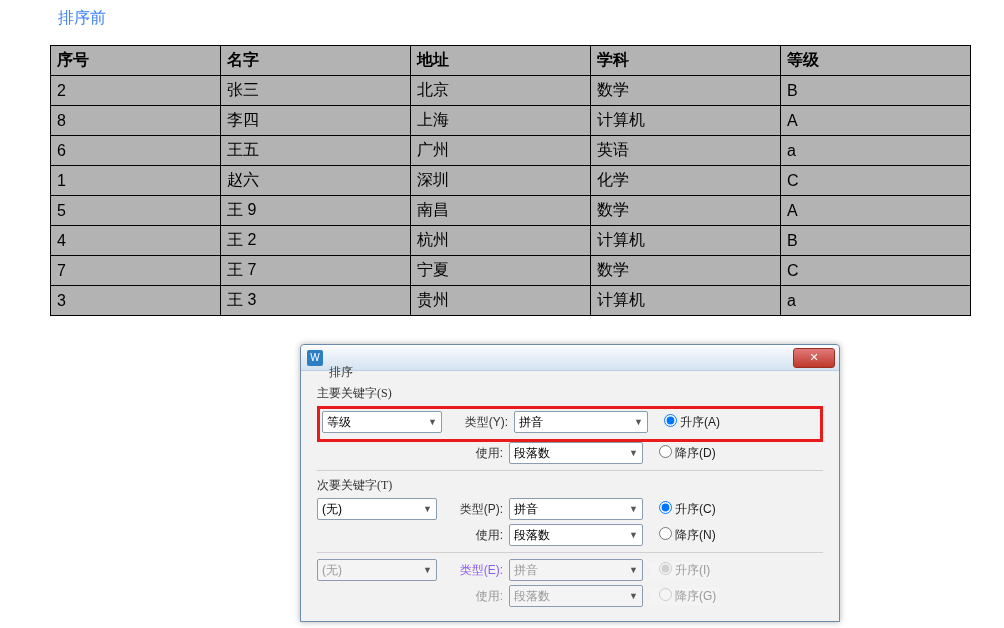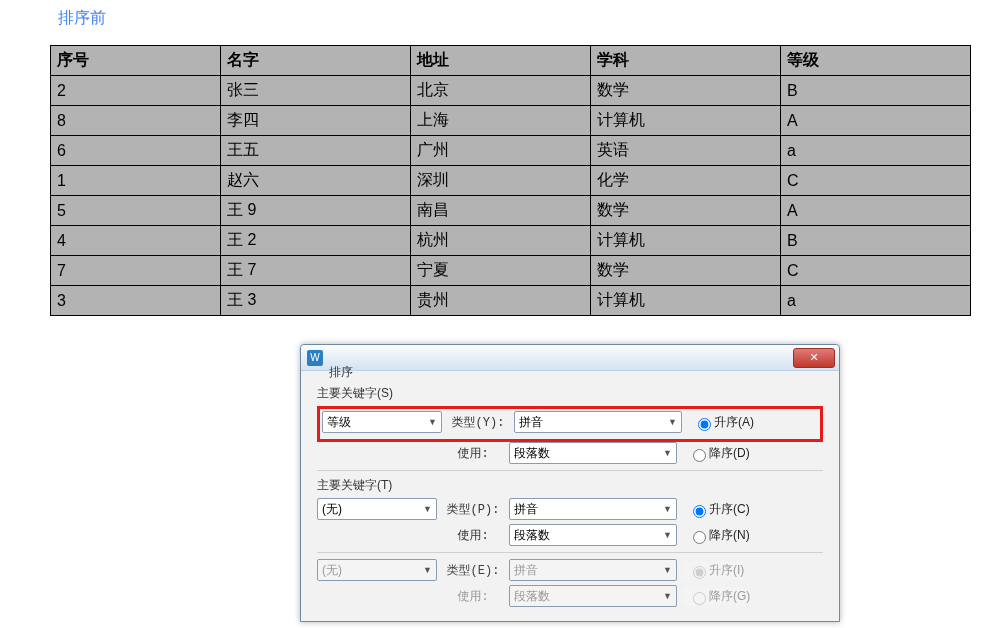--- a/index.html
+++ b/index.html
@@ -62,34 +62,34 @@
     font-size:10px;display:flex;align-items:center;justify-content:center;
     border-radius:2px;margin-right:6px;
   }
   .title-text{flex:1;color:#333;margin-top:29px;}
   .closebtn {
     width:42px;height:20px;background:linear-gradient(#e07a7a,#c0392b);
     border:1px solid #9c2e22;border-radius:3px;color:#fff;
     display:flex;align-items:center;justify-content:center;font-size:11px;
   }
   .dlg-body{ padding: 8px 16px 10px 16px; background:#f2f2f2; }
-  .group-label{ color:#333;margin:6px 0 4px 0; font-size:12px; }
+  .group-label{ color:#333;margin:6px 0 4px 0; font-size:12px;font-family:Liberation Serif, serif; }
   .row { display:flex;align-items:center;gap:6px;margin-bottom:4px; }
   .row .col-a{width:120px;}
-  .row .col-lbl{width:60px;text-align:center;color:#333;font-family:Liberation Mono, monospace;}
-  .row .col-b{width:168px;}
+  .row .col-lbl{width:60px;text-align:right;color:#333;}
+  .row .col-b{width:134px;}
   .row .col-r{display:flex;align-items:center;gap:4px;}
   .combo, .combo-wide {
     display:flex;align-items:center;justify-content:space-between;
     background:#fff;border:1px solid #8a9cb0;height:22px;
     padding:0 4px;font-size:12px;border-radius:2px;
   }
   .combo.disabled, .radio.disabled { color:#9a9a9a; background:#f4f4f4; }
   .combo .arrow,.combo-wide .arrow{font-size:9px;color:#555;}
-  .radio { display:flex;align-items:flex-end;gap:3px;font-size:12px;color:#222;padding-left:10px; }
+  .radio { display:flex;align-items:flex-start;gap:3px;font-size:12px;color:#222;padding-left:10px; }
   .radio input{margin:0;}
   fieldset.redbox { border:3px solid #e91a1a; padding:2px; margin:0; }
   hr.sep{border:none;border-top:1px solid #d0d0d0;margin:6px 0;}
 </style>
 </head>
 <body>
 
 <div class="caption">排序前</div>
 
 <div class="tbl-wrap">
@@ -218,21 +218,21 @@
       <div class="col-r">
         <label class="radio">
             <input type="radio" style="">
             <span>降序(D)</span>
           </label>
       </div>
     </div>
 
     <hr class="sep">
 
-    <div class="group-label">主要关键字(T)</div>
+    <div class="group-label">次要关键字(T)</div>
     <div class="row">
       <div class="col-a">
         <div class="combo">
           <span>(无)</span>
           <span class="arrow">▼</span>
         </div>
       </div>
       <div class="col-lbl">类型(P):</div>
       <div class="col-b">
         <div class="combo">
@@ -266,21 +266,21 @@
 
     <hr class="sep">
 
     <div class="row">
       <div class="col-a">
         <div class="combo disabled">
           <span>(无)</span>
           <span class="arrow">▼</span>
         </div>
       </div>
-      <div class="col-lbl" style="color:#404040">类型(E):</div>
+      <div class="col-lbl" style="color:#8b5cf6">类型(E):</div>
       <div class="col-b">
         <div class="combo disabled">
           <span>拼音</span>
           <span class="arrow">▼</span>
         </div>
       </div>
       <div class="col-r">
         <label class="radio disabled">
             <input type="radio" disabled="" checked="" style="">
             <span>升序(I)</span>

